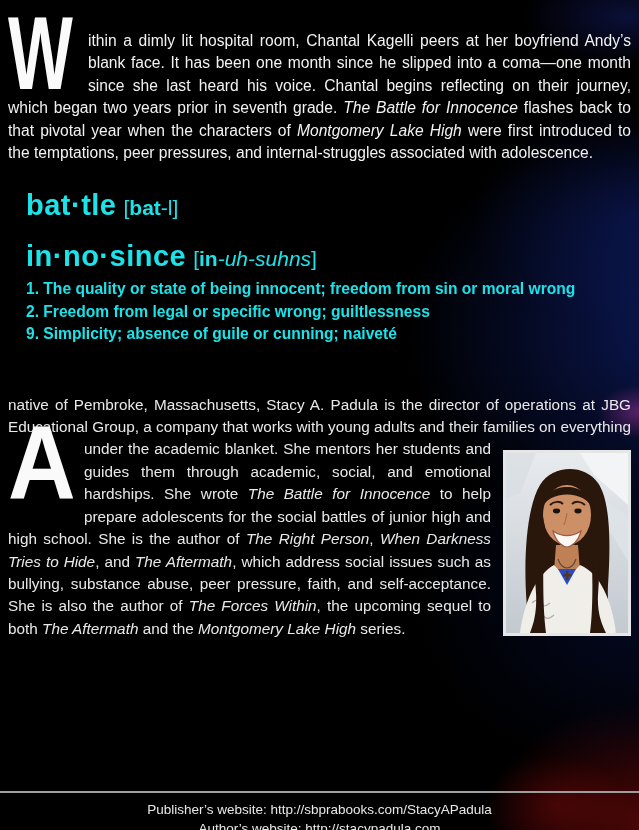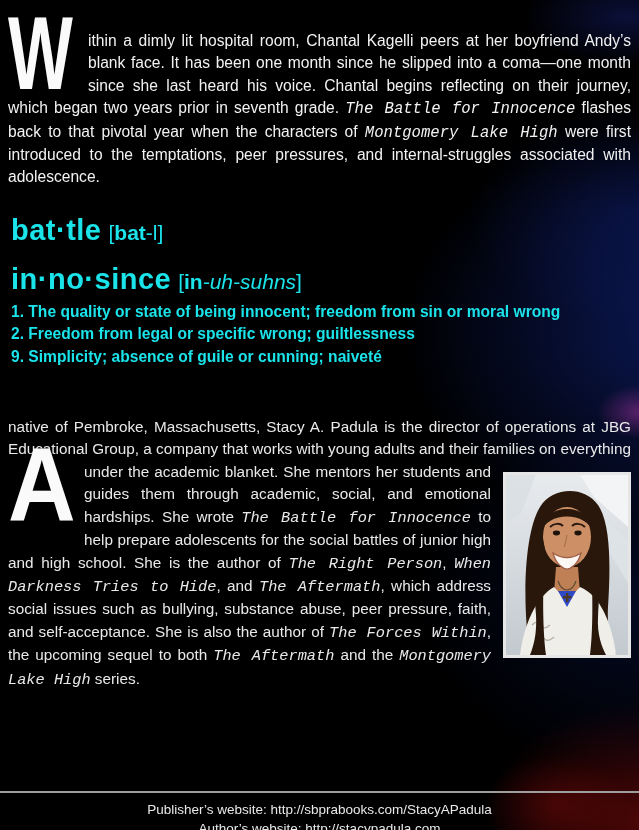--- a/index.html
+++ b/index.html
@@ -23,24 +23,24 @@
 
   
   .synopsis{margin:30px 0 0;font-size:15.6px;line-height:22.4px;text-align:justify;color:#F2F2F2;}
   .dropcap{float:left;position:relative;width:74px;height:66px;margin-right:6px;}
   .dropcap>span{
     position:absolute;left:0;top:-29px;font-weight:bold;font-size:104px;line-height:1;
     transform:scaleX(.66);transform-origin:left top;color:#FAFAFA;white-space:pre;
   }
   .dropcap.dc-a{width:70px;}
   .dropcap.dc-a>span{top:-34px;transform:scaleX(.9);}
-  .it{font-style:italic;font-family:Liberation Mono, monospace;}
+  .it{font-style:italic;}
 
   
-  .definition{margin:3px;}
+  .definition{margin:18px;}
   .def-head{margin:26px 0 4px;line-height:30px;}
   .def-head .word{font-size:29px;font-weight:bold;color:#1BE3EA;letter-spacing:.5px;}
   .def-head .pron{font-size:21px;font-weight:normal;color:#1BE3EA;margin-left:7px;}
   .def-head .pron b{font-weight:bold;}
   .def-head .pron .pit{font-style:italic;}
   .def-list{margin:0;}
   .def-item{font-weight:bold;color:#1BE3EA;font-size:15.6px;line-height:22.4px;}
   .definition.innocence .def-head{margin-top:16px;}
 
   

